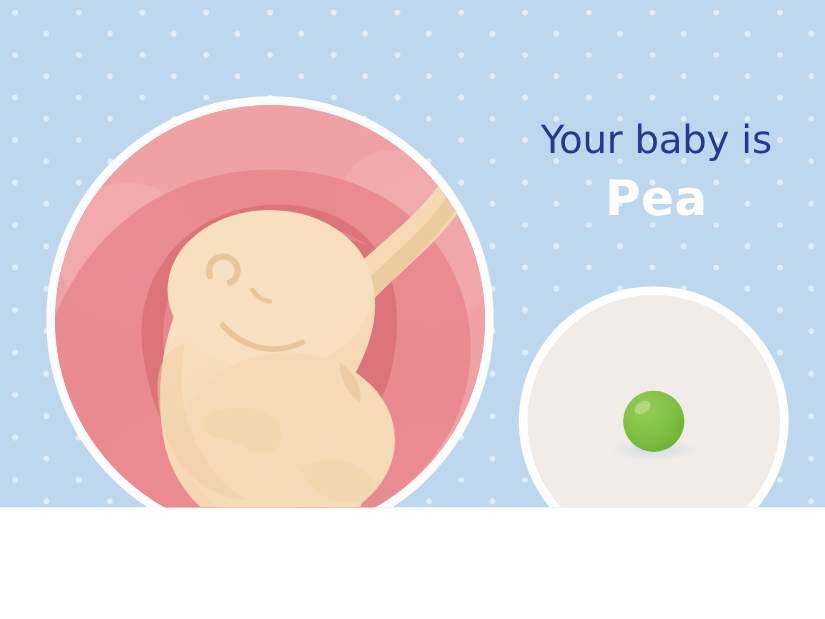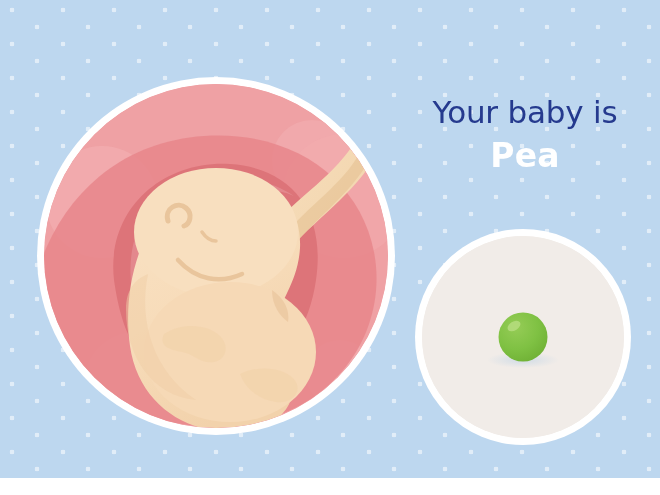--- a/index.html
+++ b/index.html
@@ -3,21 +3,21 @@
 <meta charset="utf-8">
 <style>
   html, body {
     margin: 0;
     padding: 0;
     background: #ffffff;
   }
   #stage {
     position: relative;
     width: 660px;
-    height: 478px;
+    height: 406px;
     overflow: hidden;
     font-family: "DejaVu Sans", sans-serif;
     background-color: #bdd7ef;
   }
 
   
   #dots {
     position: absolute;
     inset: 0;
     background-image:
@@ -54,21 +54,21 @@
   .hl-line {
     display: block;
     color: #253a8e;
     font-size: 31px;
     font-weight: 500;
     letter-spacing: -0.2px;
   }
   .hl-accent {
     display: block;
     color: #ffffff;
-    font-size: 33px;
+    font-size: 39px;
     font-weight: bold;
     letter-spacing: 0.2px;
     margin-top: 3px;
   }
 
   
   #pea-circle {
     position: absolute;
     left: 422px;
     top: 236px;

